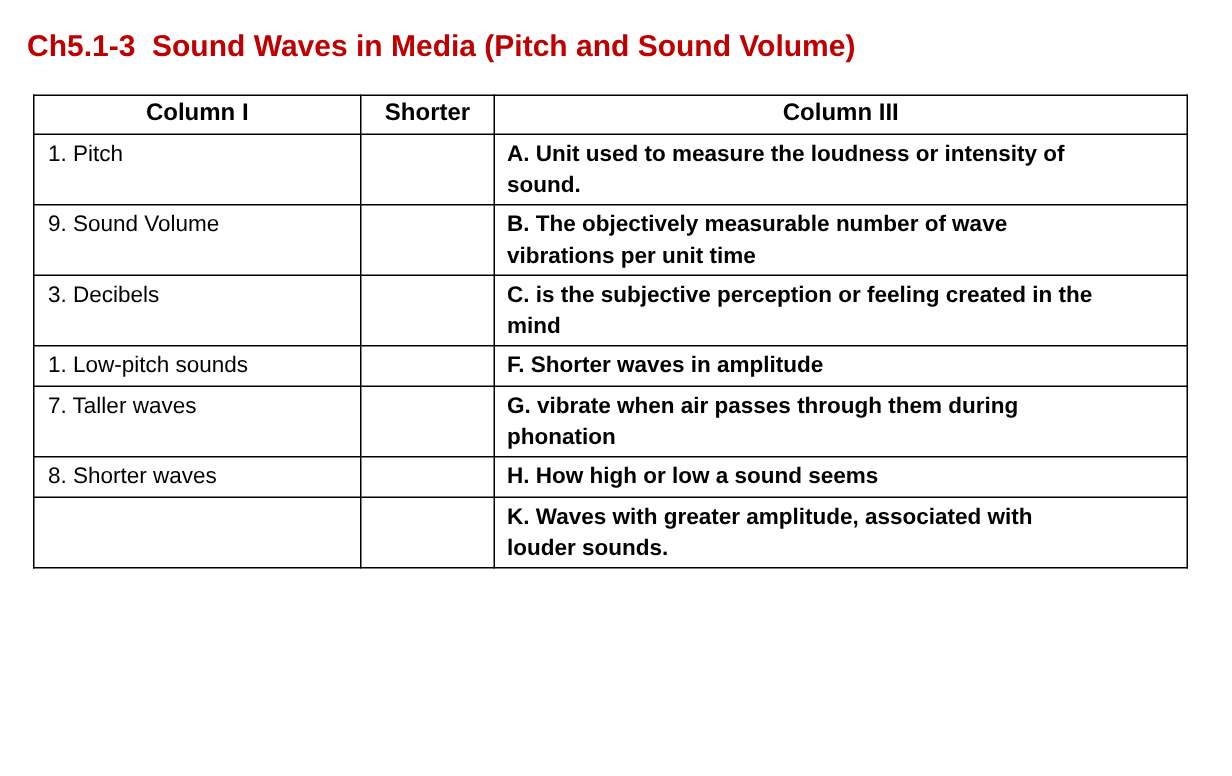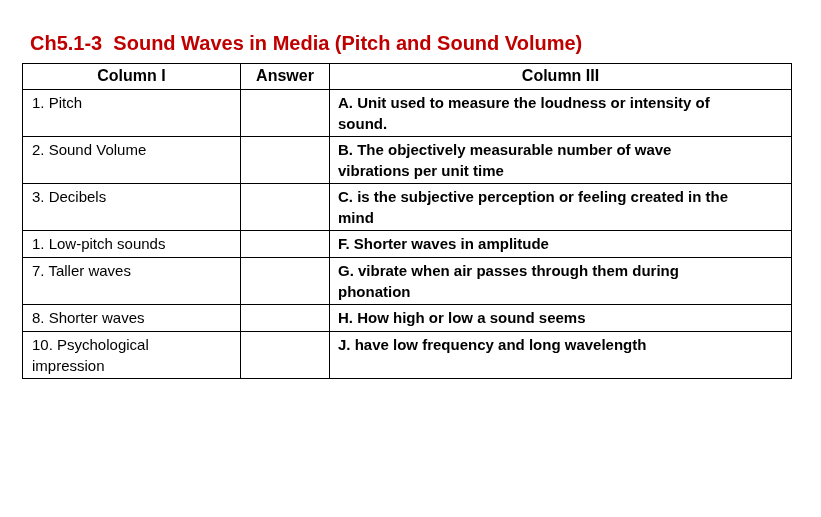--- a/index.html
+++ b/index.html
@@ -11,21 +11,21 @@
     overflow: hidden;
     font-family: "Liberation Sans", "DejaVu Sans", sans-serif;
     color: #000000;
   }
   .page {
     position: relative;
     width: 821px;
     height: 517px;
   }
   .doc-title {
-    margin: 12px;
+    margin: 0;
     position: absolute;
     left: 18px;
     top: 20px;
     font-size: 20px;
     font-weight: bold;
     color: #C00000;
     white-space: pre-wrap;
     letter-spacing: 0px;
   }
   table.match-table {
@@ -72,32 +72,32 @@
 
   <table class="match-table">
     <colgroup>
       <col class="c1">
       <col class="c2">
       <col class="c3">
     </colgroup>
     <thead>
       <tr>
         <th>Column I</th>
-        <th>Answer</th>
+        <th>Shorter</th>
         <th>Column III</th>
       </tr>
     </thead>
     <tbody>
       <tr>
         <td class="cell-term">1. Pitch</td>
         <td class="cell-answer"></td>
         <td class="cell-def">A. Unit used to measure the loudness or intensity of sound.</td>
       </tr>
       <tr>
-        <td class="cell-term">2. Sound Volume</td>
+        <td class="cell-term">9. Sound Volume</td>
         <td class="cell-answer"></td>
         <td class="cell-def">B. The objectively measurable number of wave vibrations per unit time</td>
       </tr>
       <tr>
         <td class="cell-term">3. Decibels</td>
         <td class="cell-answer"></td>
         <td class="cell-def">C. is the subjective perception or feeling created in the mind</td>
       </tr>
       <tr>
         <td class="cell-term">1. Low-pitch sounds</td>
@@ -108,20 +108,20 @@
         <td class="cell-term">7. Taller waves</td>
         <td class="cell-answer"></td>
         <td class="cell-def">G. vibrate when air passes through them during phonation</td>
       </tr>
       <tr>
         <td class="cell-term">8. Shorter waves</td>
         <td class="cell-answer"></td>
         <td class="cell-def">H. How high or low a sound seems</td>
       </tr>
       <tr>
-        <td class="cell-term">10. Psychological impression</td>
+        <td class="cell-term"></td>
         <td class="cell-answer"></td>
-        <td class="cell-def">J. have low frequency and long wavelength</td>
+        <td class="cell-def">K. Waves with greater amplitude, associated with louder sounds.</td>
       </tr>
     </tbody>
   </table>
 
 </div>
 
 </body></html>

